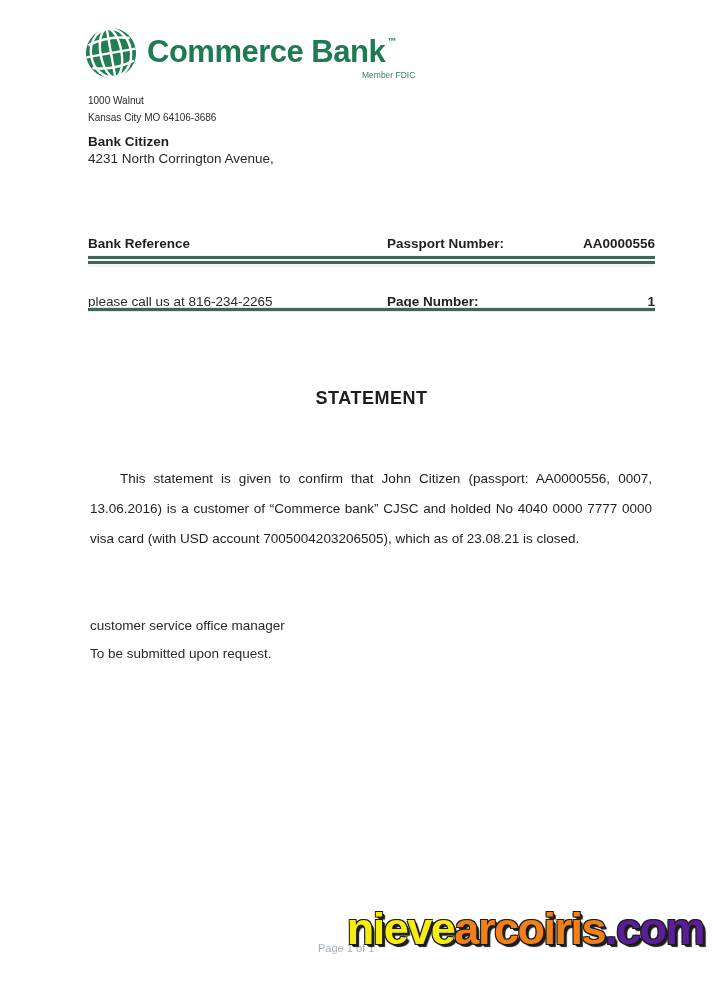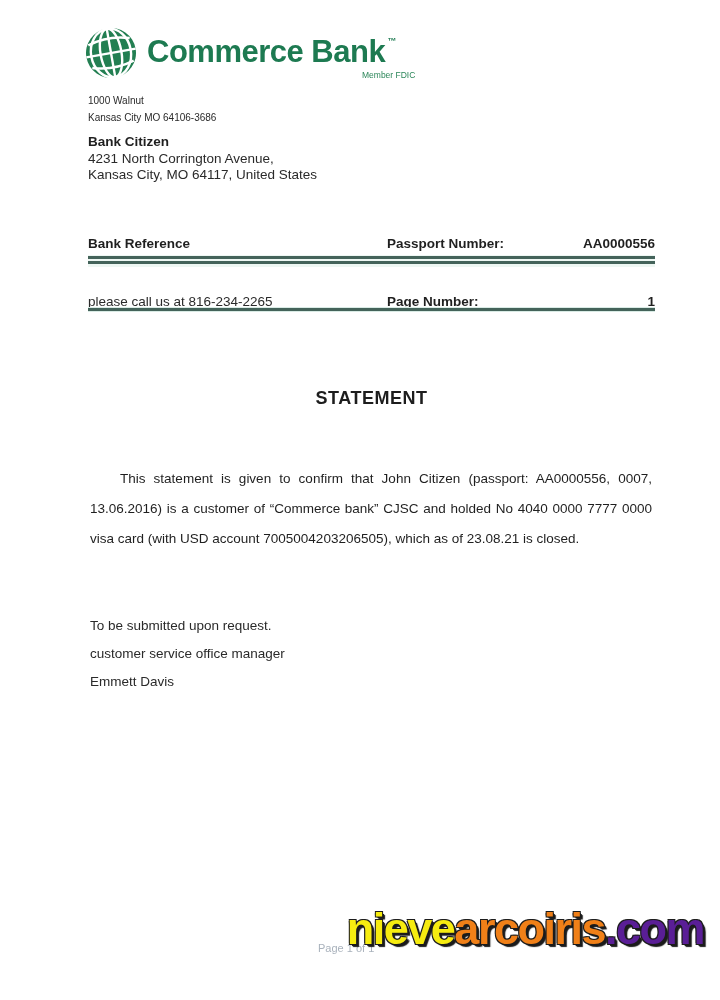--- a/index.html
+++ b/index.html
@@ -113,21 +113,20 @@
   <div class="logo-member">Member FDIC</div>
 
   <div class="bank-address">
     <div>1000 Walnut</div>
     <div>Kansas City MO 64106-3686</div>
   </div>
 
   <div class="recipient">
     <div class="recipient-name">Bank Citizen</div>
     <div>4231 North Corrington Avenue,</div>
-    <div>Kansas City, MO 64117, United States</div>
   </div>
 
   <div class="ref-row">
     <span class="row-left">Bank Reference</span>
     <span class="row-label">Passport Number:</span>
     <span class="row-value">AA0000556</span>
   </div>
   <div class="double-rule">
     <div class="band b1"></div>
     <div class="band b2"></div>
@@ -137,23 +136,22 @@
     <span class="row-left">please call us at 816-234-2265</span>
     <span class="row-label">Page Number:</span>
     <span class="row-value">1</span>
   </div>
   <div class="single-rule"></div>
 
   <div class="statement-heading">STATEMENT</div>
   <div class="statement-body">This statement is given to confirm that John Citizen (passport: AA0000556, 0007, 13.06.2016) is a customer of “Commerce bank” CJSC and holded No 4040 0000 7777 0000 visa card (with USD account 7005004203206505), which as of 23.08.21 is closed.</div>
 
   <div class="closing">
+    <div>customer service office manager</div>
     <div>To be submitted upon request.</div>
-    <div>customer service office manager</div>
-    <div>Emmett Davis</div>
   </div>
 
   <div class="page-footer-label">Page 1 of 1</div>
 
   <div class="watermark">
     <span style="color: rgb(246, 236, 16);">nieve</span><span style="color: rgb(240, 128, 24);">arcoiris</span><span style="color: rgb(90, 30, 150);">.com</span>
   </div>
 
 </div>
 

